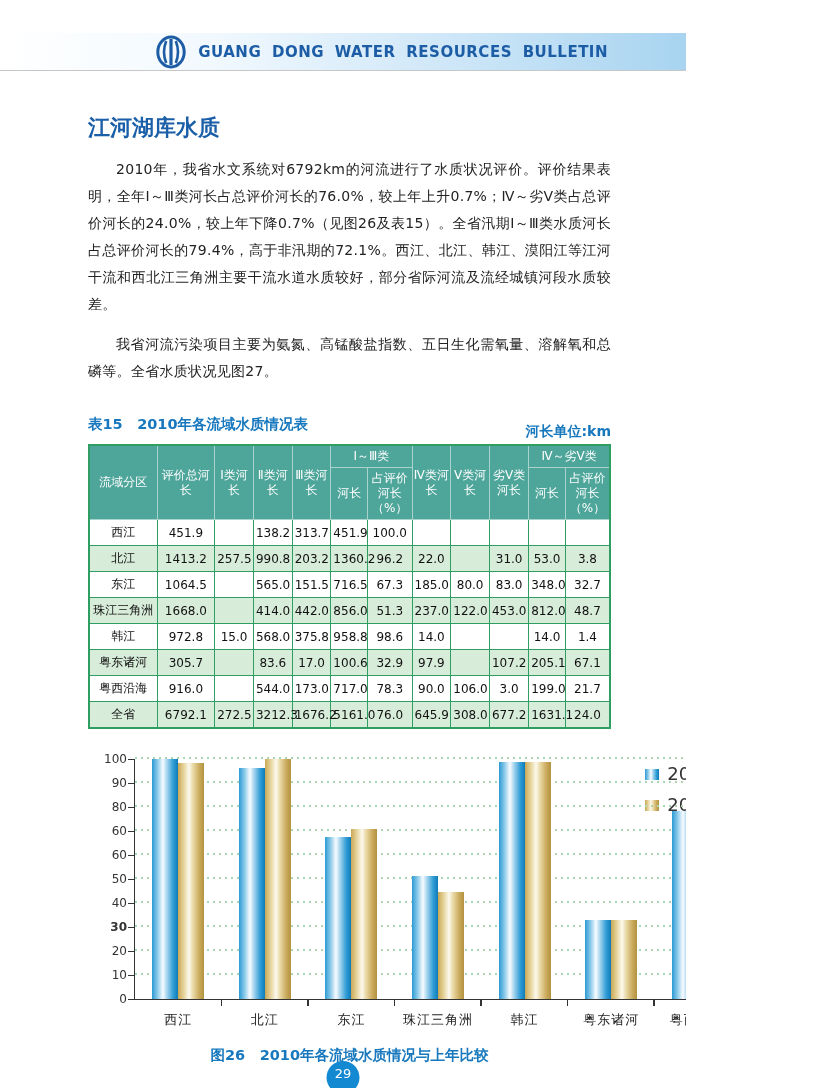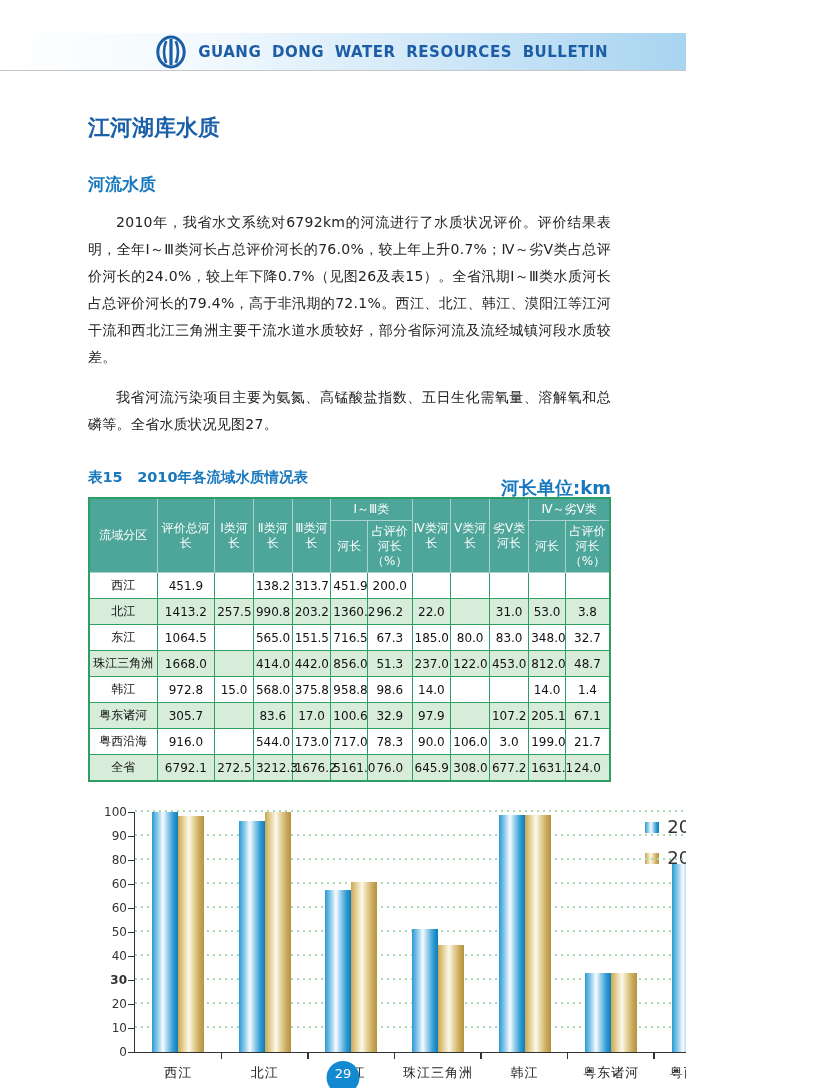--- a/index.html
+++ b/index.html
@@ -27,21 +27,21 @@
     margin:13px 0 0 0;font-size:14px;line-height:27px;color:#222;
     text-align:justify;text-indent:2em;letter-spacing:.3px;
   }
   
   .table-caption-row{position:relative;margin-top:30px;height:22px;}
   .table-caption{
     position:absolute;left:0;right:0;text-align:left;
     font-size:14.5px;font-weight:bold;color:#1778be;
   }
   .unit-label{
-    position:absolute;right:0;top:8px;font-size:18px;font-weight:bold;color:#1778be;
+    position:absolute;right:0;top:8px;font-size:14px;font-weight:bold;color:#1778be;
   }
   table.data{
     width:100%;margin-top:7px;border-collapse:collapse;table-layout:fixed;
     border:2px solid #2f9e63;
   }
   table.data thead th{
     background:#4ea69b;color:#fdfdfd;font-weight:normal;font-size:12px;
     border:1px solid #a9d4ce;padding:3px 1px;line-height:15px;
   }
   table.data tbody td{
@@ -108,21 +108,20 @@
       <path d="M21.8 6 q4.4 11 0 22" fill="none" stroke="#1d5da5" stroke-width="2.6"></path>
       <rect x="15.4" y="4" width="3.2" height="26" fill="#1d5da5"></rect>
     </svg>
     <span class="band-title">GUANG DONG WATER RESOURCES BULLETIN</span>
   </div>
 
   <div class="content">
 
     <h1 class="doc-title">江河湖库水质</h1>
 
-    <h2 class="sec-title">河流水质</h2>
 
     <p class="para">2010年，我省水文系统对6792km的河流进行了水质状况评价。评价结果表明，全年Ⅰ～Ⅲ类河长占总评价河长的76.0%，较上年上升0.7%；Ⅳ～劣Ⅴ类占总评价河长的24.0%，较上年下降0.7%（见图26及表15）。全省汛期Ⅰ～Ⅲ类水质河长占总评价河长的79.4%，高于非汛期的72.1%。西江、北江、韩江、漠阳江等江河干流和西北江三角洲主要干流水道水质较好，部分省际河流及流经城镇河段水质较差。</p>
     <p class="para">我省河流污染项目主要为氨氮、高锰酸盐指数、五日生化需氧量、溶解氧和总磷等。全省水质状况见图27。</p>
 
     <div class="table-caption-row">
       <div class="table-caption">表15　2010年各流域水质情况表</div>
       <div class="unit-label">河长单位:km</div>
     </div>
 
     <table class="data">
@@ -161,21 +160,21 @@
         </tr>
       </thead>
       <tbody>
           <tr>
             <td>西江</td>
             <td>451.9</td>
             <td></td>
             <td>138.2</td>
             <td>313.7</td>
             <td>451.9</td>
-            <td>200.0</td>
+            <td>100.0</td>
             <td></td>
             <td></td>
             <td></td>
             <td></td>
             <td></td>
           </tr>
           <tr class="alt">
             <td>北江</td>
             <td>1413.2</td>
             <td>257.5</td>

